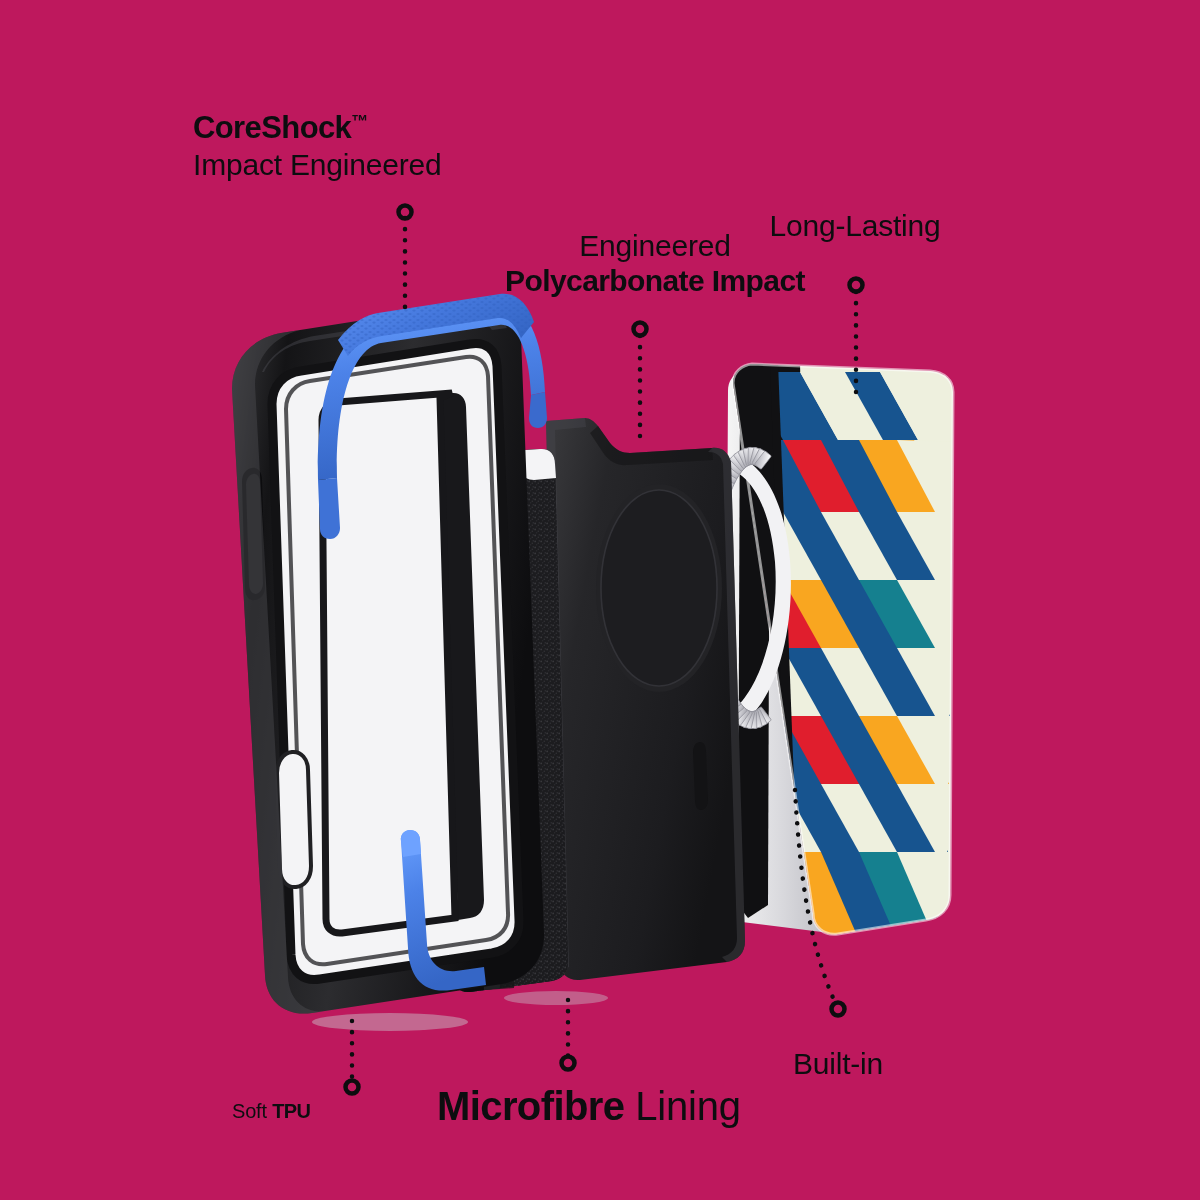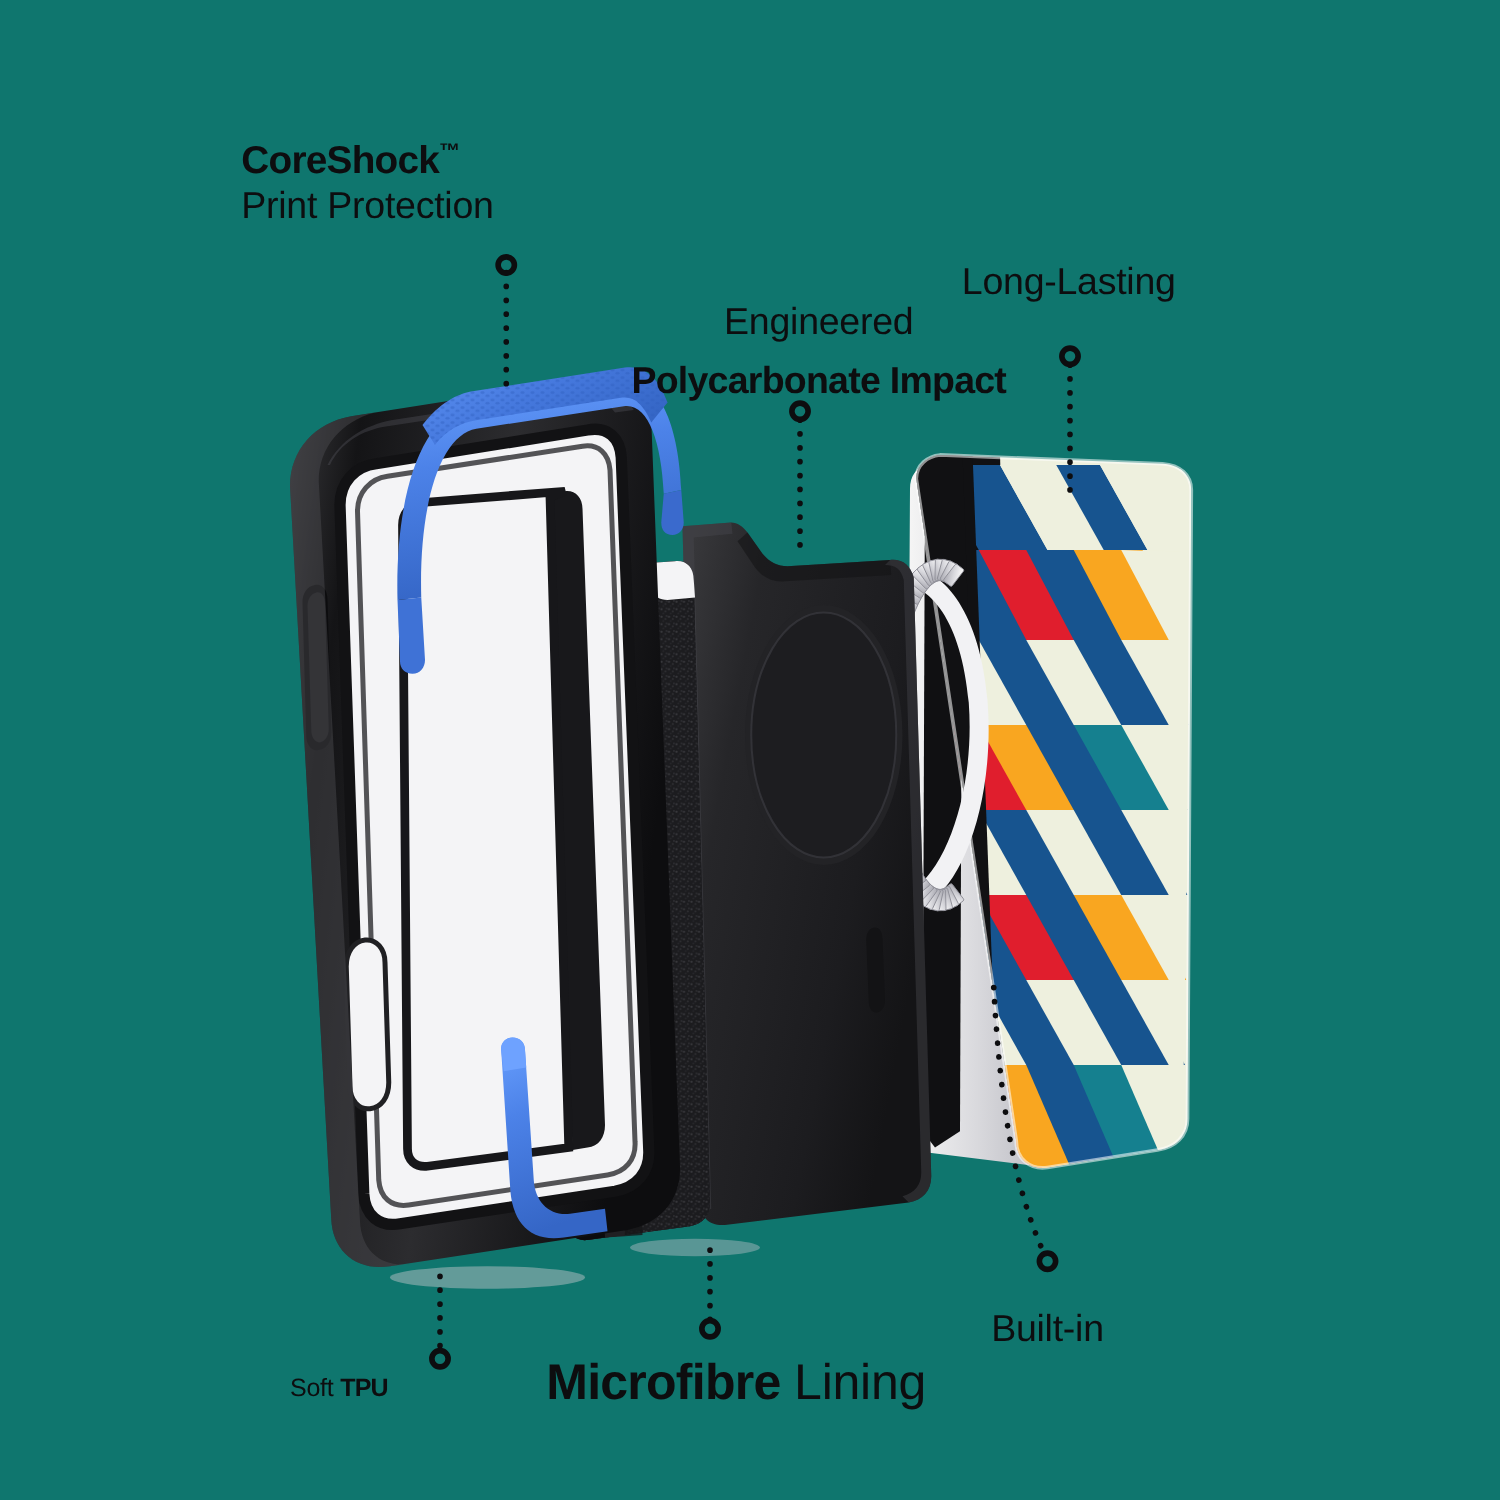--- a/index.html
+++ b/index.html
@@ -7,21 +7,21 @@
     padding: 0;
     background: #f4f4f6;
   }
   body {
     font-family: "Liberation Sans", sans-serif;
   }
   #stage {
     position: relative;
     width: 1200px;
     height: 1200px;
-    background: #0f766e;
+    background: #be185d;
     overflow: hidden;
   }
 
   
   .callout {
     position: absolute;
     color: #0d0d0f;
     line-height: 1.18;
     white-space: nowrap;
     letter-spacing: -0.2px;
@@ -31,21 +31,21 @@
   .callout .bold { font-weight: 700; letter-spacing: -0.6px; }
   .callout.one-line { white-space: nowrap; }
   .callout.one-line .reg,
   .callout.one-line .bold { display: inline; }
 
   .c-coreshock { left: 193px; top: 110px;  font-size: 30px; }
   .c-coreshock .bold { font-size: 31px; }
   .c-coreshock .tm  { font-size: 17px; vertical-align: super; letter-spacing: 0; }
 
   .c-polyc    { left: 490px; top: 228px; font-size: 30px; text-align: center; width: 330px;}
-  .c-polyc .ln { text-align: center; margin-top: 12px; }
+  .c-polyc .ln { text-align: center; }
 
   .c-antifade { left: 855px; top: 192px; font-size: 30px; text-align: center; width: 250px; transform: translateX(-125px); margin-top: 16px; }
   .c-antifade .ln { text-align: center; }
 
   .c-tpu      { left: 232px; top: 1100px; font-size: 20px; }
   .c-micro    { left: 437px; top: 1083px; font-size: 40px; }
   .c-n52      { left: 838px; top: 1030px; font-size: 30px; text-align: center; width: 300px; transform: translateX(-150px); margin-top: 16px; }
   .c-n52 .ln  { text-align: center; }
 
   
@@ -407,21 +407,21 @@
     </g>
 
     <g>
       <path d="M795,790 C800,880 810,945 834,1000" fill="none" stroke="#0d0d0f" stroke-width="4.5" stroke-linecap="round" stroke-dasharray="0.1 11"></path>
       <circle cx="838" cy="1009" r="6.5" fill="none" stroke="#0d0d0f" stroke-width="4.5"></circle>
     </g>
   </svg>
 
   <div class="callout c-coreshock">
     <span class="ln bold"><span>CoreShock</span><span class="tm">™</span></span>
-    <span class="ln reg">Print Protection</span>
+    <span class="ln reg">Impact Engineered</span>
   </div>
 
   <div class="callout c-polyc">
     <span class="ln reg">Engineered</span>
     <span class="ln bold">Polycarbonate Impact</span>
   </div>
 
   <div class="callout c-antifade">
     <span class="ln reg">Long-Lasting</span>
   </div>

